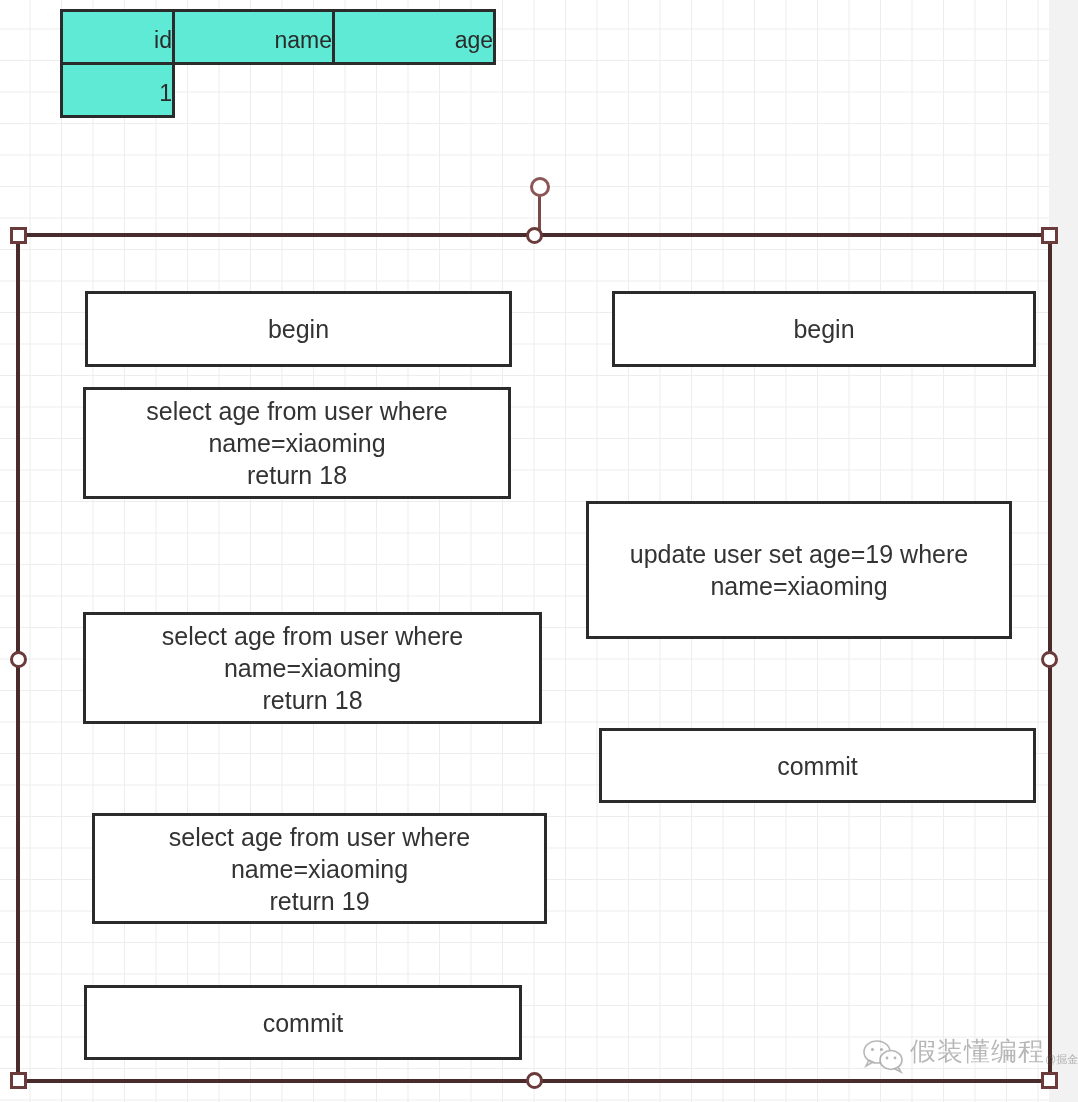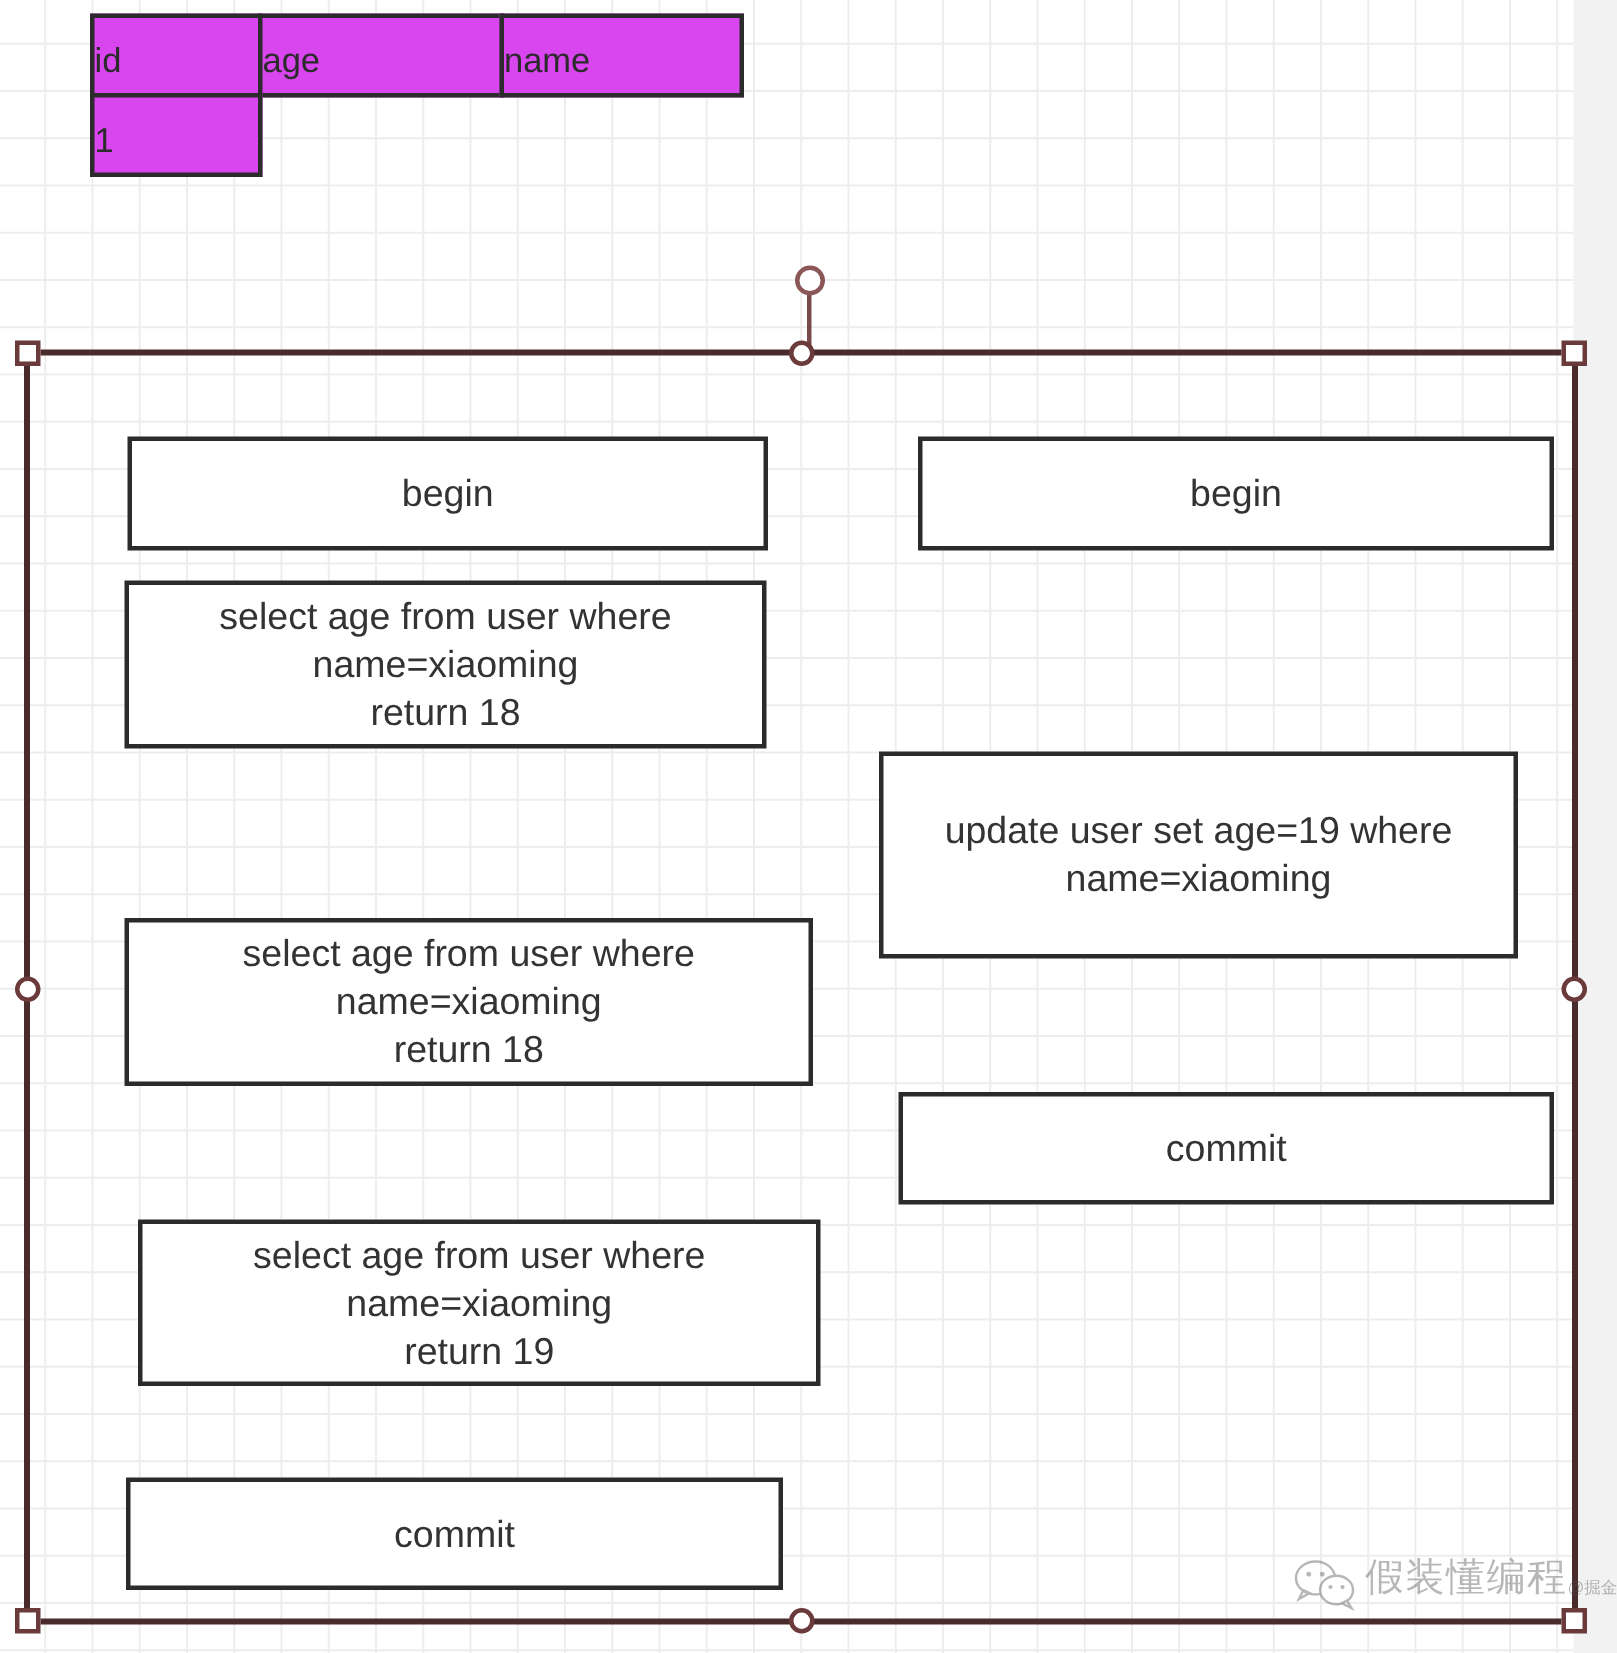--- a/index.html
+++ b/index.html
@@ -45,24 +45,24 @@
   #data-table {
     position: absolute;
     left: 60px;
     top: 9px;
     display: flex;
     flex-direction: column;
   }
   .tbl-row { display: flex; }
   .tbl-cell {
     border: 3px solid #2b2b2b;
-    background: #d946ef;
+    background: #5eead4;
     height: 56px;
     line-height: 56px;
-    text-align: left;
+    text-align: right;
     font-size: 23px;
     color: #2b2b2b;
     box-sizing: border-box;
     margin-right: -3px;
   }
   .tbl-row + .tbl-row .tbl-cell { margin-top: -3px; }
   .c-id   { width: 115px; }
   .c-name { width: 163px; }
   .c-age  { width: 164px; }
 
@@ -190,22 +190,22 @@
 <body>
 
 <div id="canvas">
 
   <div id="grid"></div>
   <div id="grid-right-gutter"></div>
 
   <div id="data-table">
     <div class="tbl-row">
       <div class="tbl-cell c-id">id</div>
+      <div class="tbl-cell c-name">name</div>
       <div class="tbl-cell c-age">age</div>
-      <div class="tbl-cell c-name">name</div>
     </div>
     <div class="tbl-row">
       <div class="tbl-cell c-id">1</div>
     </div>
   </div>
 
   <div id="selection">
 
     <div class="sel-edge sel-top"></div>
     <div class="sel-edge sel-bottom"></div>

